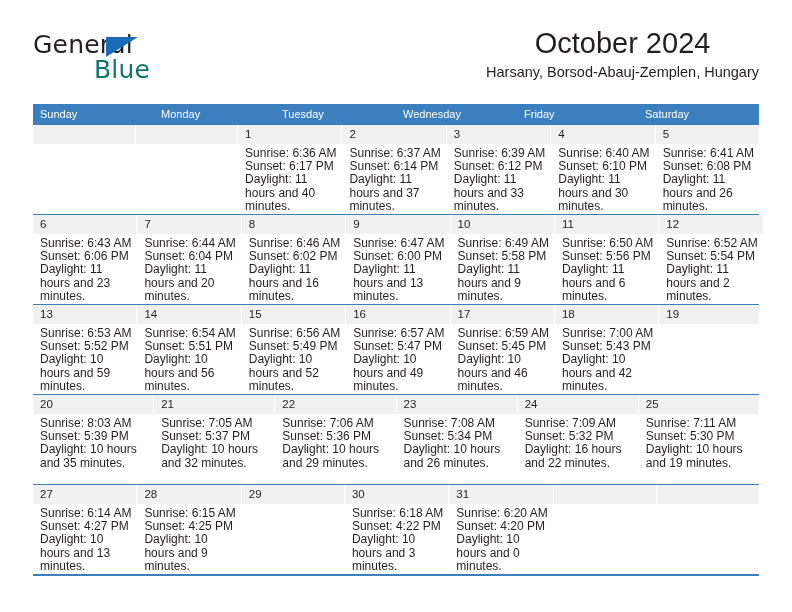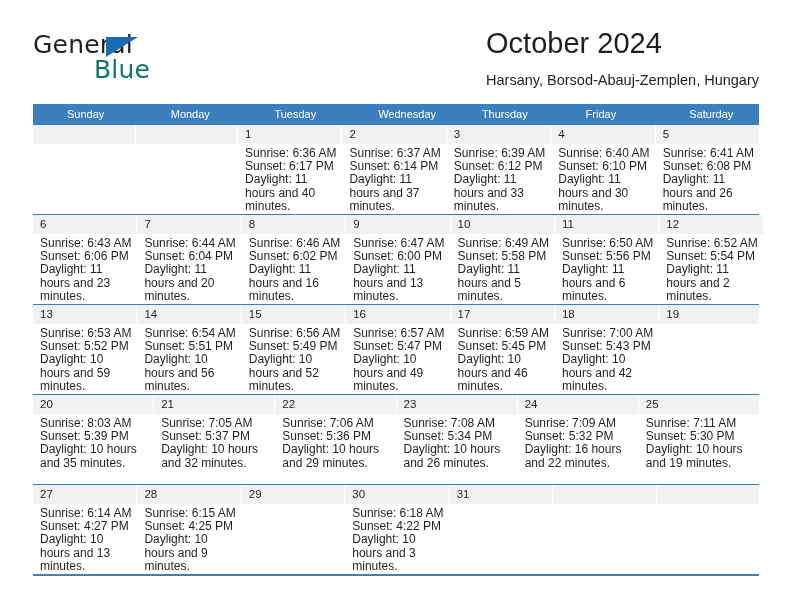--- a/index.html
+++ b/index.html
@@ -62,31 +62,31 @@
     font-size: 25px;
     letter-spacing: 0.2px;
     color: #0f766e;
     font-family: "DejaVu Sans", sans-serif;
     font-weight: 400;
   }
   .title-wrap {
     position: absolute;
     right: 0;
     top: 0;
-    text-align: left;
+    text-align: center;
   }
   .cal-title {
     font-size: 29px;
     font-weight: 400;
     color: #231f20;
     line-height: 34px;
     white-space: nowrap;
   }
   .cal-subtitle {
-    margin-top: 12px;
+    margin-top: 4px;
     font-size: 14.5px;
     font-weight: 400;
     color: #231f20;
     line-height: 17px;
     white-space: nowrap;
   }
 
   
   .calendar {
     position: absolute;
@@ -97,24 +97,23 @@
   .dow-row {
     display: flex;
     background: #3c7fbf;
     height: 21px;
   }
   .dow-cell {
     flex: 1 1 0;
     color: #ffffff;
     font-size: 11px;
     line-height: 21px;
-    padding-left: 24px;
+    padding-left: 7px;
     box-sizing: border-box;
     white-space: nowrap;
-    margin-left: 10px;
   }
   .week-row {
     display: flex;
     border-top: 1.5px solid #3c7fbf;
     height: 89px;
   }
   .week-row.first {
     border-top: none;
   }
   .day-cell {
@@ -176,21 +175,20 @@
     </div>
 
   </div>
 
   <div class="calendar">
     <div class="dow-row" id="dow-row">
         <div class="dow-cell">Sunday</div>
         <div class="dow-cell">Monday</div>
         <div class="dow-cell">Tuesday</div>
         <div class="dow-cell">Wednesday</div>
-        <div class="dow-cell">Thursday</div>
         <div class="dow-cell">Friday</div>
         <div class="dow-cell">Saturday</div>
       </div>
     <div id="weeks-container">
         <div class="week-row first">
           <div class="day-cell empty">
             <div class="daynum"></div>
           </div>
           <div class="day-cell empty">
             <div class="daynum"></div>
@@ -267,21 +265,21 @@
               <div>Sunrise: 6:47 AM</div>
               <div>Sunset: 6:00 PM</div>
               <div class="daylight">Daylight: 11 hours and 13 minutes.</div>
             </div>
           </div>
           <div class="day-cell">
             <div class="daynum">10</div>
             <div class="details">
               <div>Sunrise: 6:49 AM</div>
               <div>Sunset: 5:58 PM</div>
-              <div class="daylight">Daylight: 11 hours and 5 minutes.</div>
+              <div class="daylight">Daylight: 11 hours and 9 minutes.</div>
             </div>
           </div>
           <div class="day-cell">
             <div class="daynum">11</div>
             <div class="details">
               <div>Sunrise: 6:50 AM</div>
               <div>Sunset: 5:56 PM</div>
               <div class="daylight">Daylight: 11 hours and 6 minutes.</div>
             </div>
           </div>
@@ -420,20 +418,25 @@
           <div class="day-cell">
             <div class="daynum">30</div>
             <div class="details">
               <div>Sunrise: 6:18 AM</div>
               <div>Sunset: 4:22 PM</div>
               <div class="daylight">Daylight: 10 hours and 3 minutes.</div>
             </div>
           </div>
           <div class="day-cell">
             <div class="daynum">31</div>
+            <div class="details">
+              <div>Sunrise: 6:20 AM</div>
+              <div>Sunset: 4:20 PM</div>
+              <div class="daylight">Daylight: 10 hours and 0 minutes.</div>
+            </div>
           </div>
           <div class="day-cell empty">
             <div class="daynum"></div>
           </div>
           <div class="day-cell empty">
             <div class="daynum"></div>
           </div>
         </div>
       </div>
     <div class="grid-bottom"></div>

